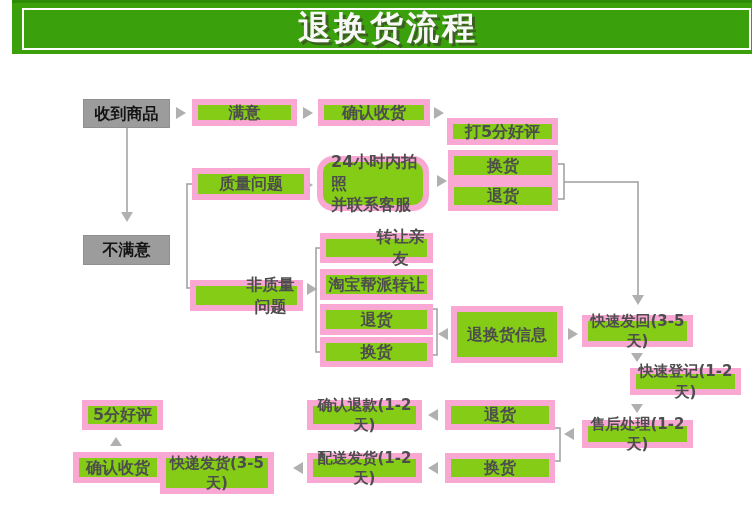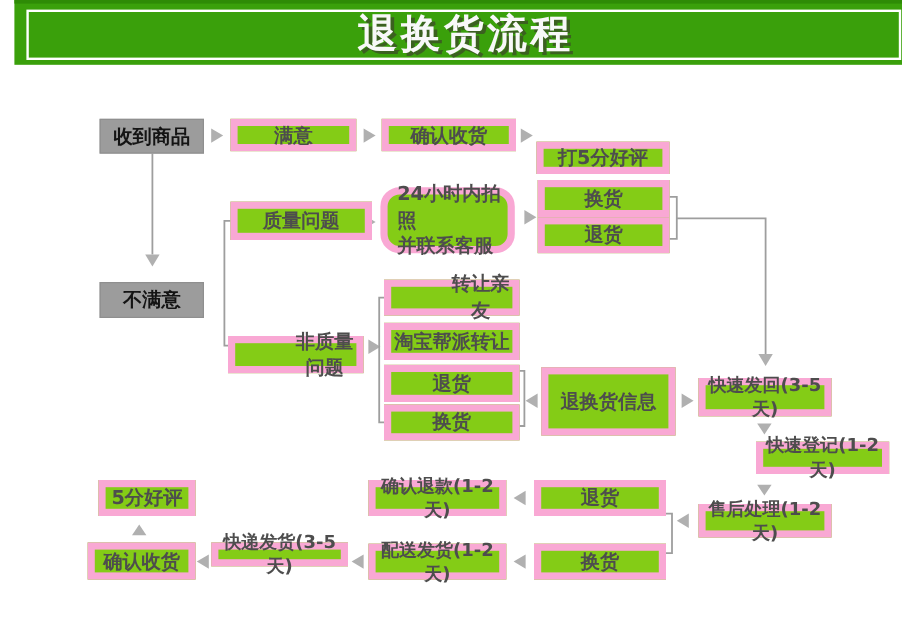--- a/index.html
+++ b/index.html
@@ -114,17 +114,17 @@
 
   <div class="node small" style="left:582px;top:315px;width:111px;height:32px;">快速发回(3-5天)</div>
   <div class="node small" style="left:582px;top:368px;width:111px;height:27px;margin-left:48px;">快速登记(1-2天)</div>
   <div class="node small" style="left:582px;top:420px;width:111px;height:28px;">售后处理(1-2天)</div>
 
   <div class="node" style="left:82px;top:400px;width:81px;height:30px;">5分好评</div>
   <div class="node small" style="left:307px;top:400px;width:115px;height:30px;">确认退款(1-2天)</div>
   <div class="node" style="left:445px;top:400px;width:110px;height:30px;">退货</div>
 
   <div class="node" style="left:73px;top:452px;width:90px;height:31px;">确认收货</div>
-  <div class="node small" style="left:176px;top:452px;width:114px;height:20px;text-align:center;">快递发货(3-5天)</div>
+  <div class="node small" style="left:160px;top:452px;width:114px;height:42px;text-align:center;">快递发货(3-5天)</div>
   <div class="node small" style="left:307px;top:453px;width:115px;height:30px;">配送发货(1-2天)</div>
   <div class="node" style="left:445px;top:453px;width:110px;height:30px;">换货</div>
 
 </div>
 
 </body></html>

